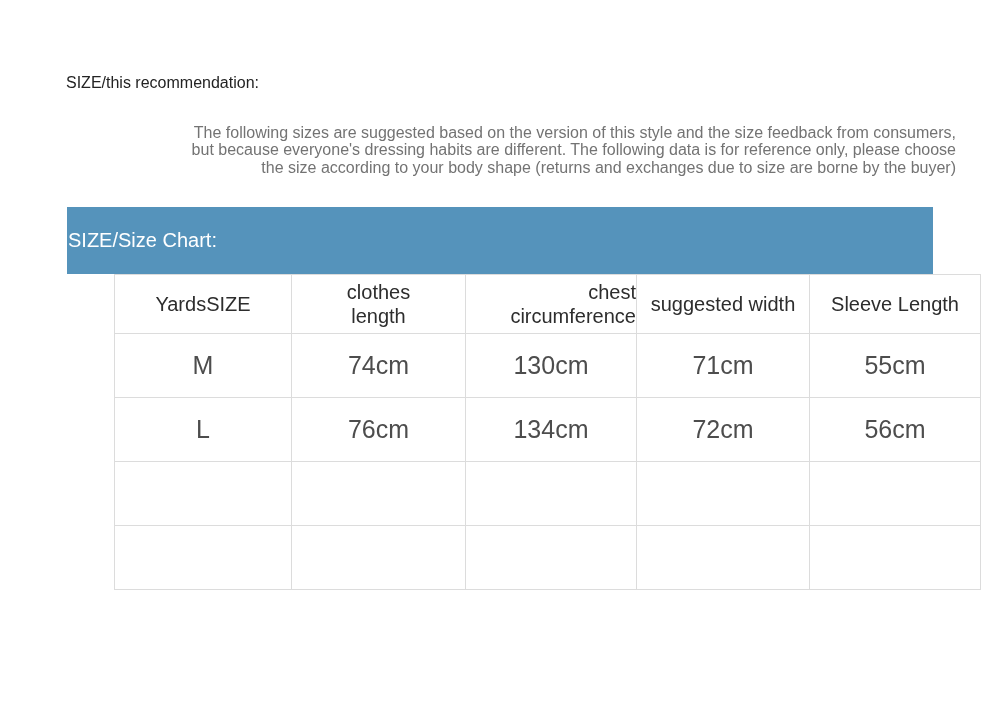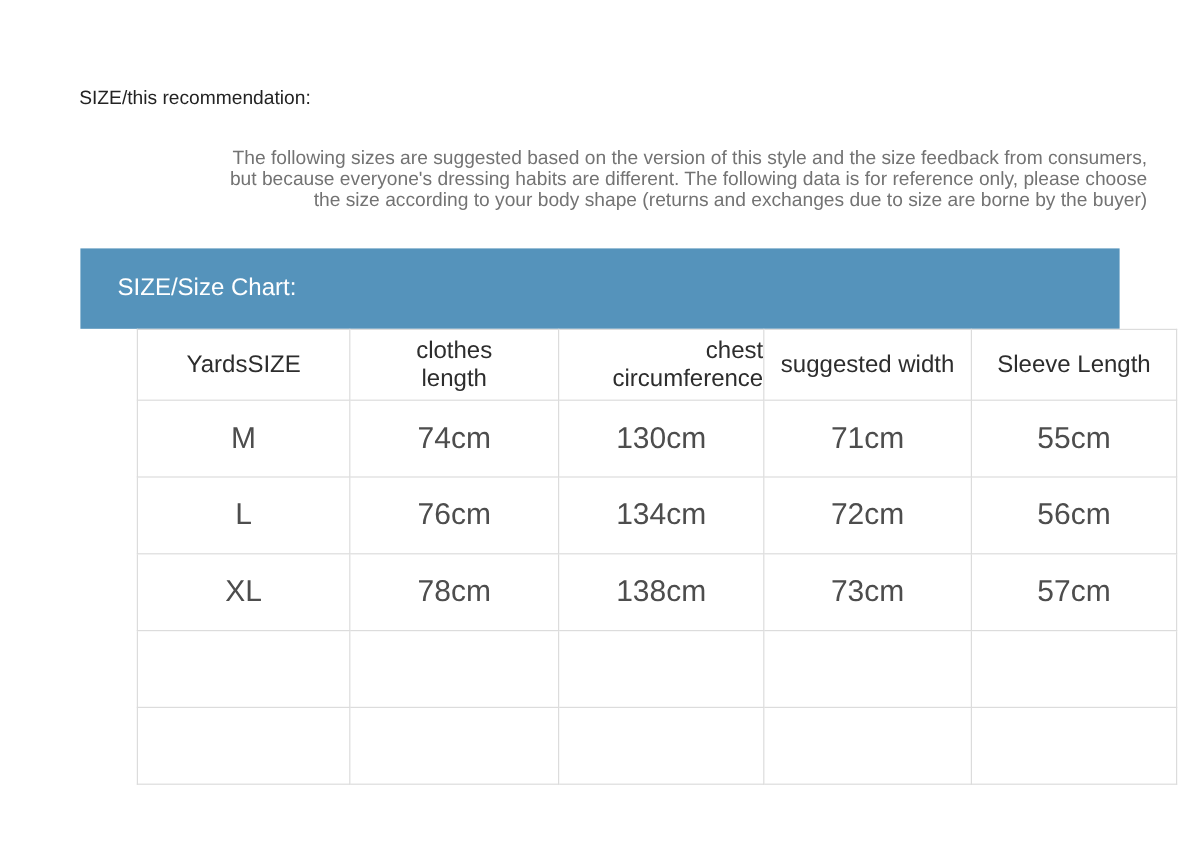--- a/index.html
+++ b/index.html
@@ -37,21 +37,21 @@
     position: absolute;
     left: 67px;
     top: 207px;
     width: 866px;
   }
   .title-bar {
     height: 67px;
     box-sizing: border-box;
     display: flex;
     align-items: center;
-    padding-left: 31px;
+    padding-left: 1px;
     background: #5593BB;
     color: #ffffff;
     font-size: 20px;
   }
   table.size-table {
     width: 866px;
     border-collapse: collapse;
     table-layout: fixed;
     margin-left: 47px;
   }
@@ -125,27 +125,20 @@
             <td>55cm</td>
           </tr>
           <tr>
             <td>L</td>
             <td>76cm</td>
             <td>134cm</td>
             <td>72cm</td>
             <td>56cm</td>
           </tr>
           <tr>
-            <td>XL</td>
-            <td>78cm</td>
-            <td>138cm</td>
-            <td>73cm</td>
-            <td>57cm</td>
-          </tr>
-          <tr>
             <td></td>
             <td></td>
             <td></td>
             <td></td>
             <td></td>
           </tr>
           <tr>
             <td></td>
             <td></td>
             <td></td>

